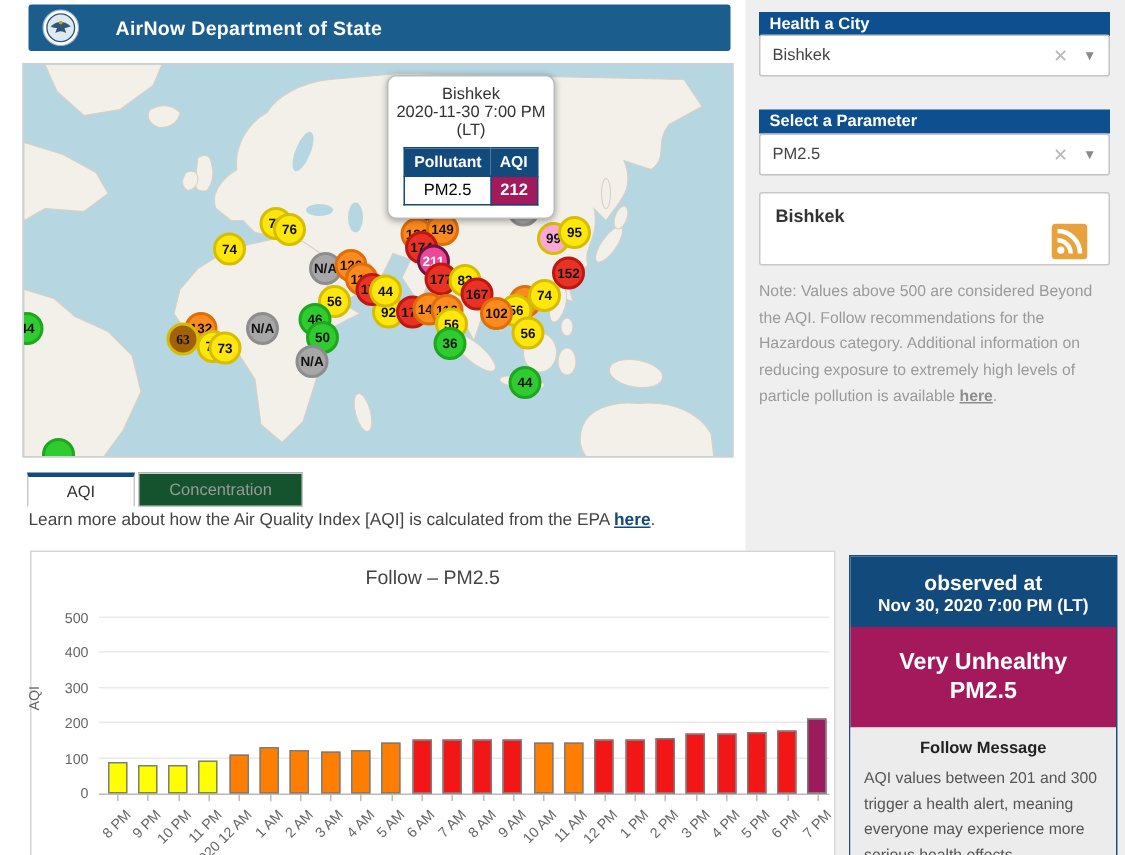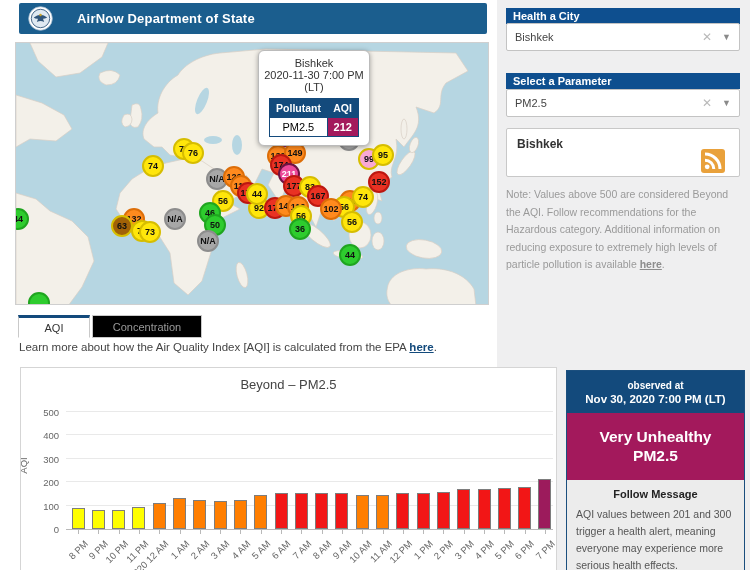--- a/index.html
+++ b/index.html
@@ -44,21 +44,21 @@
   #map-tooltip .tt-dt, #map-tooltip .tt-tz { font-size:11px; color:#333; }
   #tt-pointer { position:absolute; left:278px; top:80px; width:13px; height:13px; background:#fff;
     border-right:1px solid #bbb; border-bottom:1px solid #bbb; transform:rotate(45deg); z-index:9; }
   .tt-table { margin:5px auto 0; border-collapse:collapse; border:1px solid #134a7c; }
   .tt-table th { background:#134a7c; color:#fff; font-size:10.5px; padding:3px 6px; }
   .tt-table td { font-size:11px; padding:3px 6px; border:1px solid #134a7c; }
   .tt-table td.aqi { background:#a3195c; color:#fff; font-weight:bold; }
 
   
   #tabs-row { left:18px; top:315px; height:23px; display:flex; }
-  .tab { height:23px; margin-right:2px; background:#000000; border:1px solid #c9c9c9;
+  .tab { height:23px; margin-right:2px; background:#14532d; border:1px solid #c9c9c9;
     color:#999; font-size:11px; display:flex; align-items:center; justify-content:center;
     cursor:pointer; }
   .tab.active { background:#fff; color:#333; border-top:3px solid #134a7c; border-bottom:1px solid #fff; }
   #learn-line { left:19px; top:341px; font-size:11.5px; color:#444; }
   #learn-line .lnk { color:#134a7c; font-weight:bold; text-decoration:underline; cursor:pointer; }
 
   
   #chart-card { left:20px; top:367px; width:537px; height:210px; background:#fff; border:1px solid #d5d5d5; }
   #chart-title { position:absolute; left:0; top:9px; width:100%; text-align:center;
     font-size:13px; color:#444; }
@@ -69,21 +69,21 @@
   .bar { position:absolute; bottom:0; width:13px; border:1px solid #7d7d7d; }
   .xtick { position:absolute; width:1px; height:4px; background:#b9b9b9; top:124px; }
   .xlab-anchor { position:absolute; top:132px; width:0; height:0; }
   .xlab-anchor span { position:absolute; right:-4px; top:0; white-space:nowrap; font-size:9.5px;
     color:#666; transform:rotate(-45deg); transform-origin:100% 0; }
 
   
   #conditions { left:566px; top:370px; width:179px; border:1px solid #1b4f7e; background:#fff; }
   #cond-header { background:#134a7c; color:#fff; text-align:center; padding:7px 4px 8px; }
   #cond-header .t1 { font-size:12px; font-weight:bold; }
-  #cond-header .t2 { font-size:10px; font-weight:bold; margin-top:2px; }
+  #cond-header .t2 { font-size:14px; font-weight:bold; margin-top:2px; }
   #cond-header .t3 { font-size:11.5px; font-weight:bold; margin-top:2px; }
   #cond-aqi { background:#a3195c; color:#fff; text-align:center; padding:13px 4px; }
   #cond-aqi div { font-size:15.5px; font-weight:bold; line-height:16px; margin:3px 0; }
   #cond-health { background:#ececec; padding:8px 9px 10px; }
   #cond-health .ht { text-align:center; font-size:11px; font-weight:bold; color:#222; margin-bottom:6px; }
   #cond-health .hb { font-size:10.5px; color:#555; line-height:17px; }
 </style>
 </head>
 <body>
 
@@ -148,21 +148,21 @@
       <div class="marker" style="left: 207px; top: 123px; background: rgb(255, 138, 30); border: 2px solid rgb(221, 110, 8); color: rgb(17, 17, 17);">126</div>
       <div class="marker" style="left: 214px; top: 132px; background: rgb(255, 138, 30); border: 2px solid rgb(221, 110, 8); color: rgb(17, 17, 17);">118</div>
       <div class="marker" style="left: 221px; top: 139px; background: rgb(233, 50, 35); border: 2px solid rgb(188, 23, 16); color: rgb(17, 17, 17);">172</div>
       <div class="marker" style="left: 230px; top: 140px; background: rgb(255, 230, 11); border: 2px solid rgb(214, 189, 0); color: rgb(17, 17, 17);">44</div>
       <div class="marker" style="left: 196px; top: 147px; background: rgb(255, 230, 11); border: 2px solid rgb(214, 189, 0); color: rgb(17, 17, 17);">56</div>
       <div class="marker" style="left: 183px; top: 159px; background: rgb(46, 204, 46); border: 2px solid rgb(31, 165, 31); color: rgb(17, 17, 17);">46</div>
       <div class="marker" style="left: 188px; top: 171px; background: rgb(46, 204, 46); border: 2px solid rgb(31, 165, 31); color: rgb(17, 17, 17);">50</div>
       <div class="marker" style="left: 181px; top: 187px; background: rgb(167, 167, 167); border: 2px solid rgb(141, 141, 141); color: rgb(17, 17, 17);">N/A</div>
       <div class="marker" style="left: 148px; top: 165px; background: rgb(167, 167, 167); border: 2px solid rgb(141, 141, 141); color: rgb(17, 17, 17);">N/A</div>
       <div class="marker" style="left: 107px; top: 165px; background: rgb(255, 138, 30); border: 2px solid rgb(221, 110, 8); color: rgb(17, 17, 17);">132</div>
-      <div class="marker" style="left: 95px; top: 172px; background: #a16207; border: 2px solid rgb(214, 189, 0); color: rgb(17, 17, 17);">63</div>
+      <div class="marker" style="left: 95px; top: 172px; background: #a16207; border: 2px solid rgb(214, 189, 0); color: rgb(17, 17, 17); font-family: Liberation Serif, serif;">63</div>
       <div class="marker" style="left: 115px; top: 177px; background: rgb(255, 230, 11); border: 2px solid rgb(214, 189, 0); color: rgb(17, 17, 17);">73</div>
       <div class="marker" style="left: 123px; top: 178px; background: rgb(255, 230, 11); border: 2px solid rgb(214, 189, 0); color: rgb(17, 17, 17);">73</div>
       <div class="marker" style="left: -9px; top: 165px; background: rgb(46, 204, 46); border: 2px solid rgb(31, 165, 31); color: rgb(17, 17, 17);">44</div>
       <div class="marker" style="left: 12px; top: 249px; background: rgb(46, 204, 46); border: 2px solid rgb(31, 165, 31); color: rgb(17, 17, 17);"></div>
       <div class="marker" style="left: 258px; top: 96px; background: rgb(147, 38, 92); border: 2px solid rgb(110, 19, 67); color: rgb(255, 255, 255);">212</div>
       <div class="marker" style="left: 251px; top: 102px; background: rgb(255, 138, 30); border: 2px solid rgb(221, 110, 8); color: rgb(17, 17, 17);">132</div>
       <div class="marker" style="left: 268px; top: 99px; background: rgb(255, 138, 30); border: 2px solid rgb(221, 110, 8); color: rgb(17, 17, 17);">149</div>
       <div class="marker" style="left: 254px; top: 111px; background: rgb(233, 50, 35); border: 2px solid rgb(188, 23, 16); color: rgb(17, 17, 17);">174</div>
       <div class="marker" style="left: 262px; top: 120px; background: #ec4899; border: 2px solid rgb(110, 19, 67); color: rgb(255, 255, 255);">211</div>
       <div class="marker" style="left: 267px; top: 132px; background: rgb(233, 50, 35); border: 2px solid rgb(188, 23, 16); color: rgb(17, 17, 17);">177</div>
@@ -232,21 +232,21 @@
 <div class="abs" id="note"><span>Note: Values above 500 are considered Beyond the AQI. Follow recommendations for the Hazardous category. Additional information on reducing exposure to extremely high levels of particle pollution is available </span><span class="lnk">here</span><span>.</span></div>
 
 <div class="abs" id="tabs-row">
     <div class="tab active" style="width: 72px;">AQI</div>
     <div class="tab" style="width: 110px;">Concentration</div>
   </div>
 
 <div class="abs" id="learn-line"><span>Learn more about how the Air Quality Index [AQI] is calculated from the EPA </span><span class="lnk">here</span><span>.</span></div>
 
 <div class="abs" id="chart-card">
-  <div id="chart-title">Beyond – PM2.5</div>
+  <div id="chart-title">Follow – PM2.5</div>
   <div id="ylab">AQI</div>
   <div id="ytick-layer">
       <div class="ytick-label" style="top: 156px;">0</div>
       <div class="ytick-label" style="top: 132.6px;">100</div>
       <div class="ytick-label" style="top: 109.2px;">200</div>
       <div class="ytick-label" style="top: 85.8px;">300</div>
       <div class="ytick-label" style="top: 62.4px;">400</div>
       <div class="ytick-label" style="top: 39px;">500</div>
     </div>
   <div id="plot">

